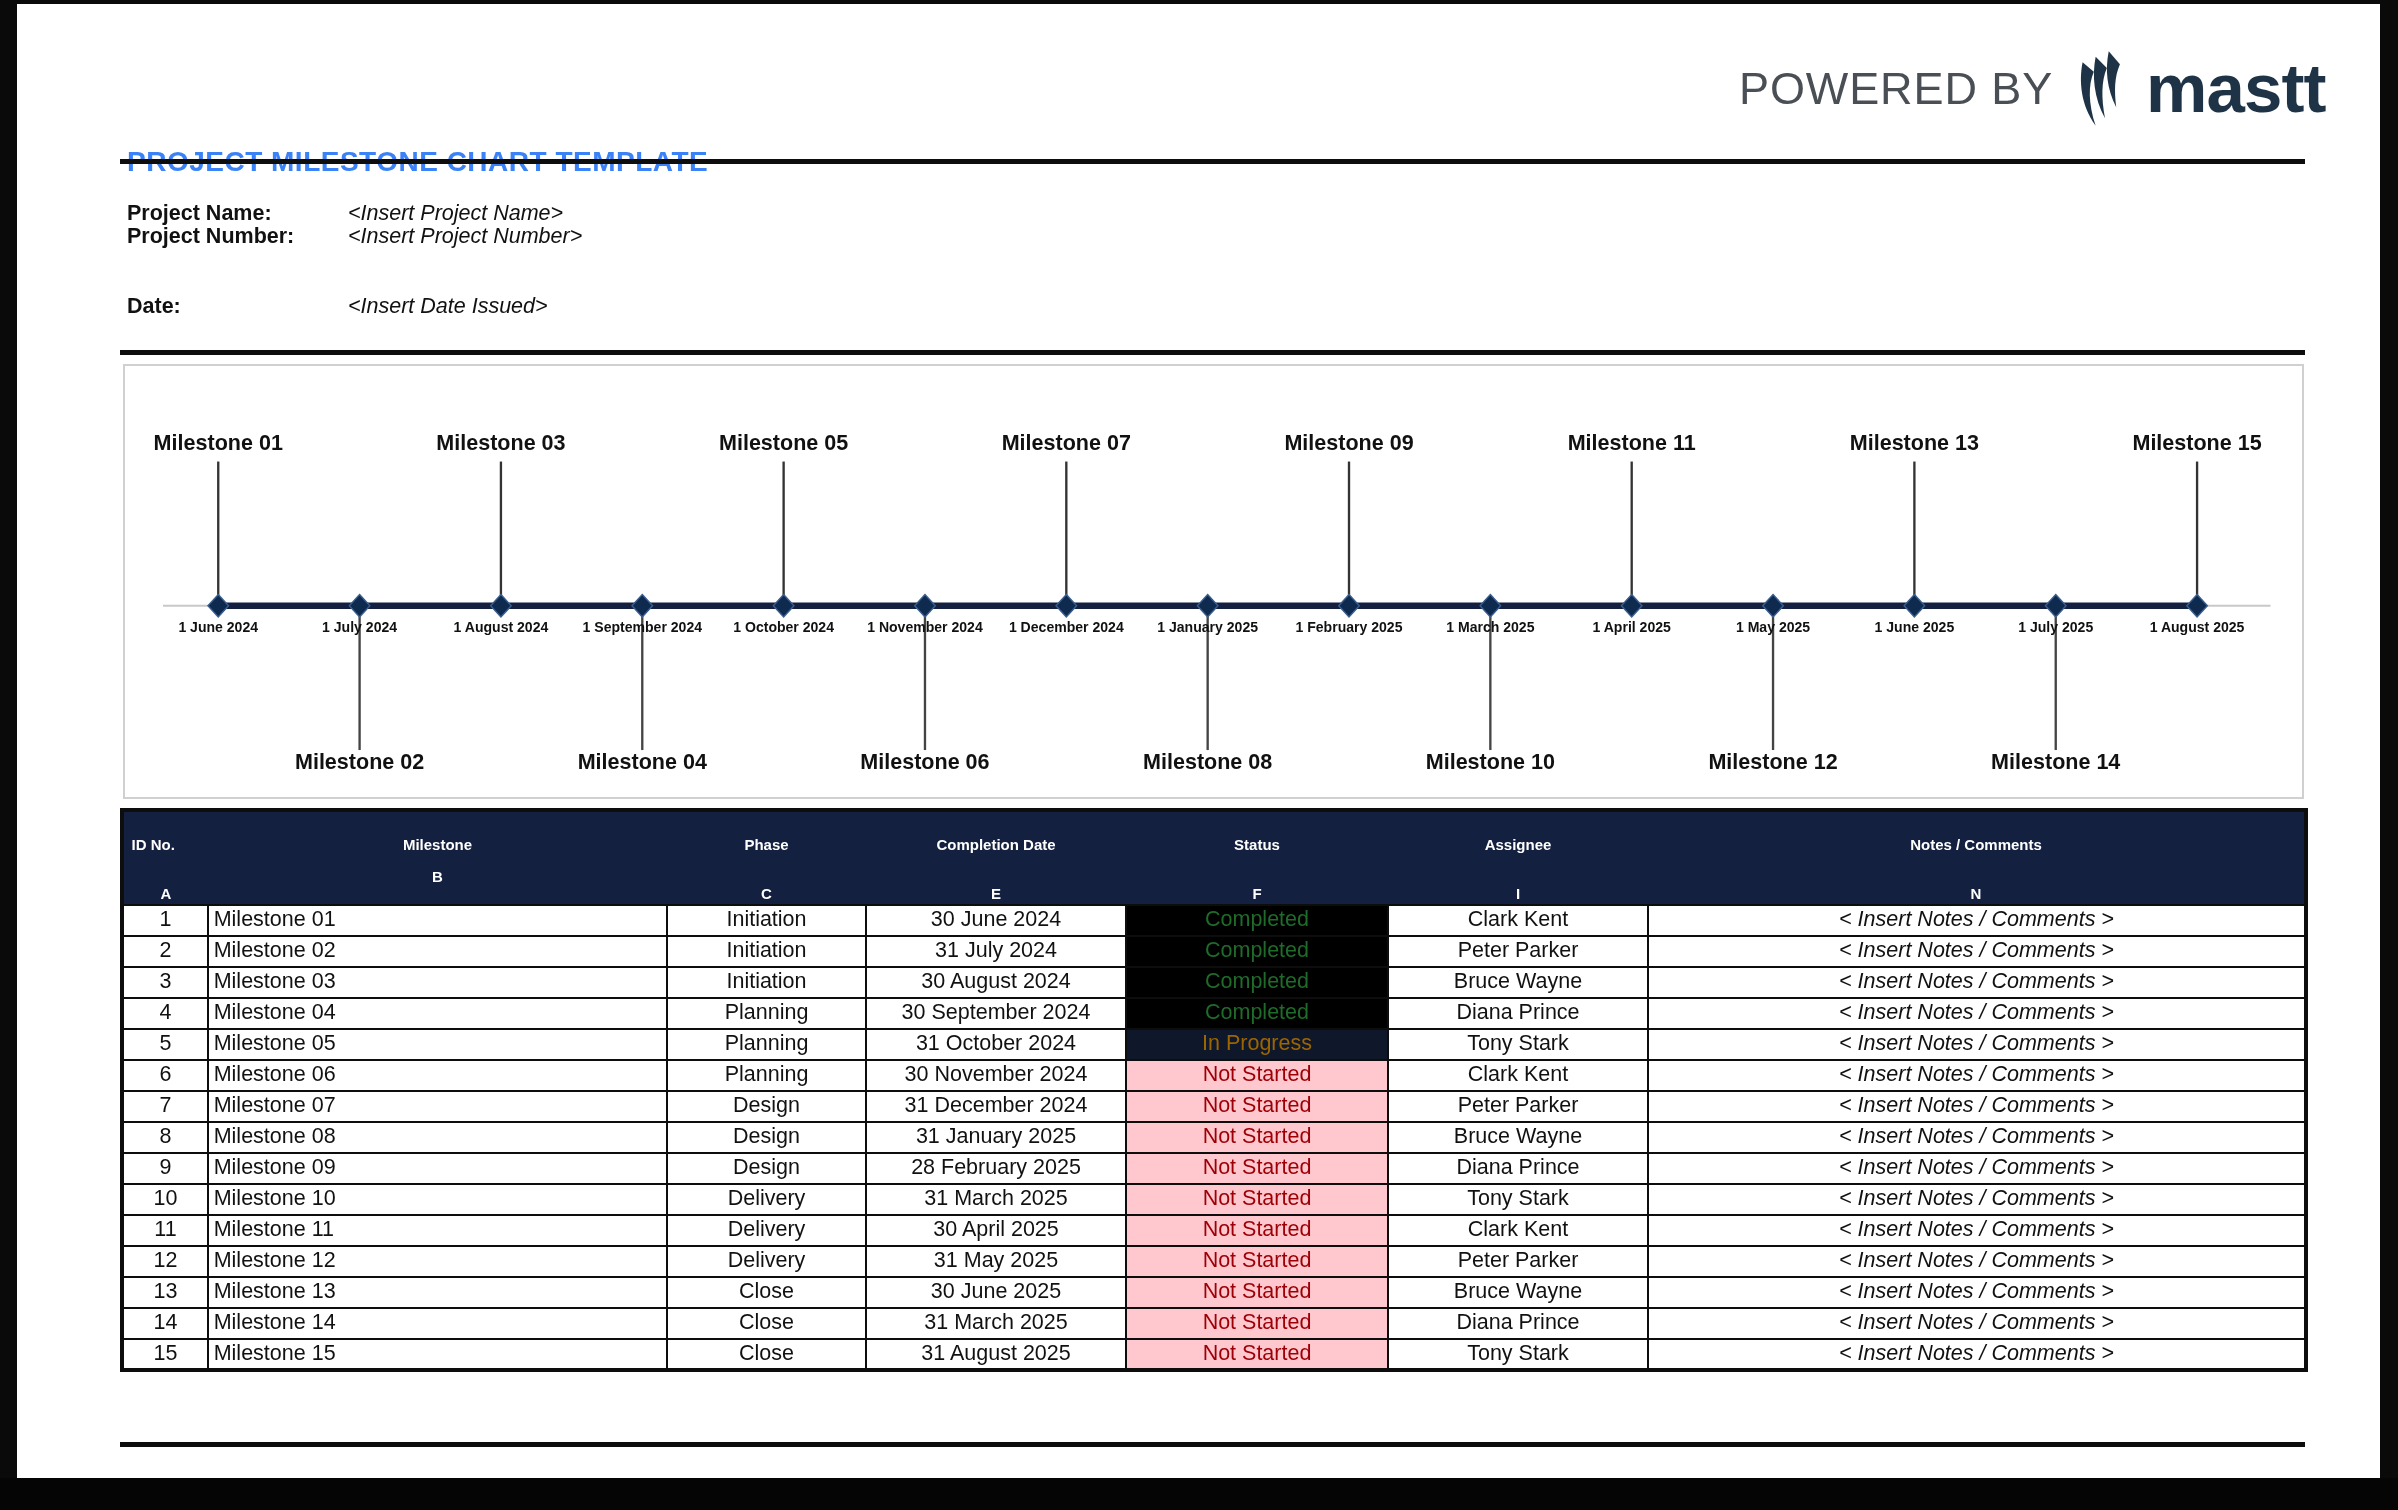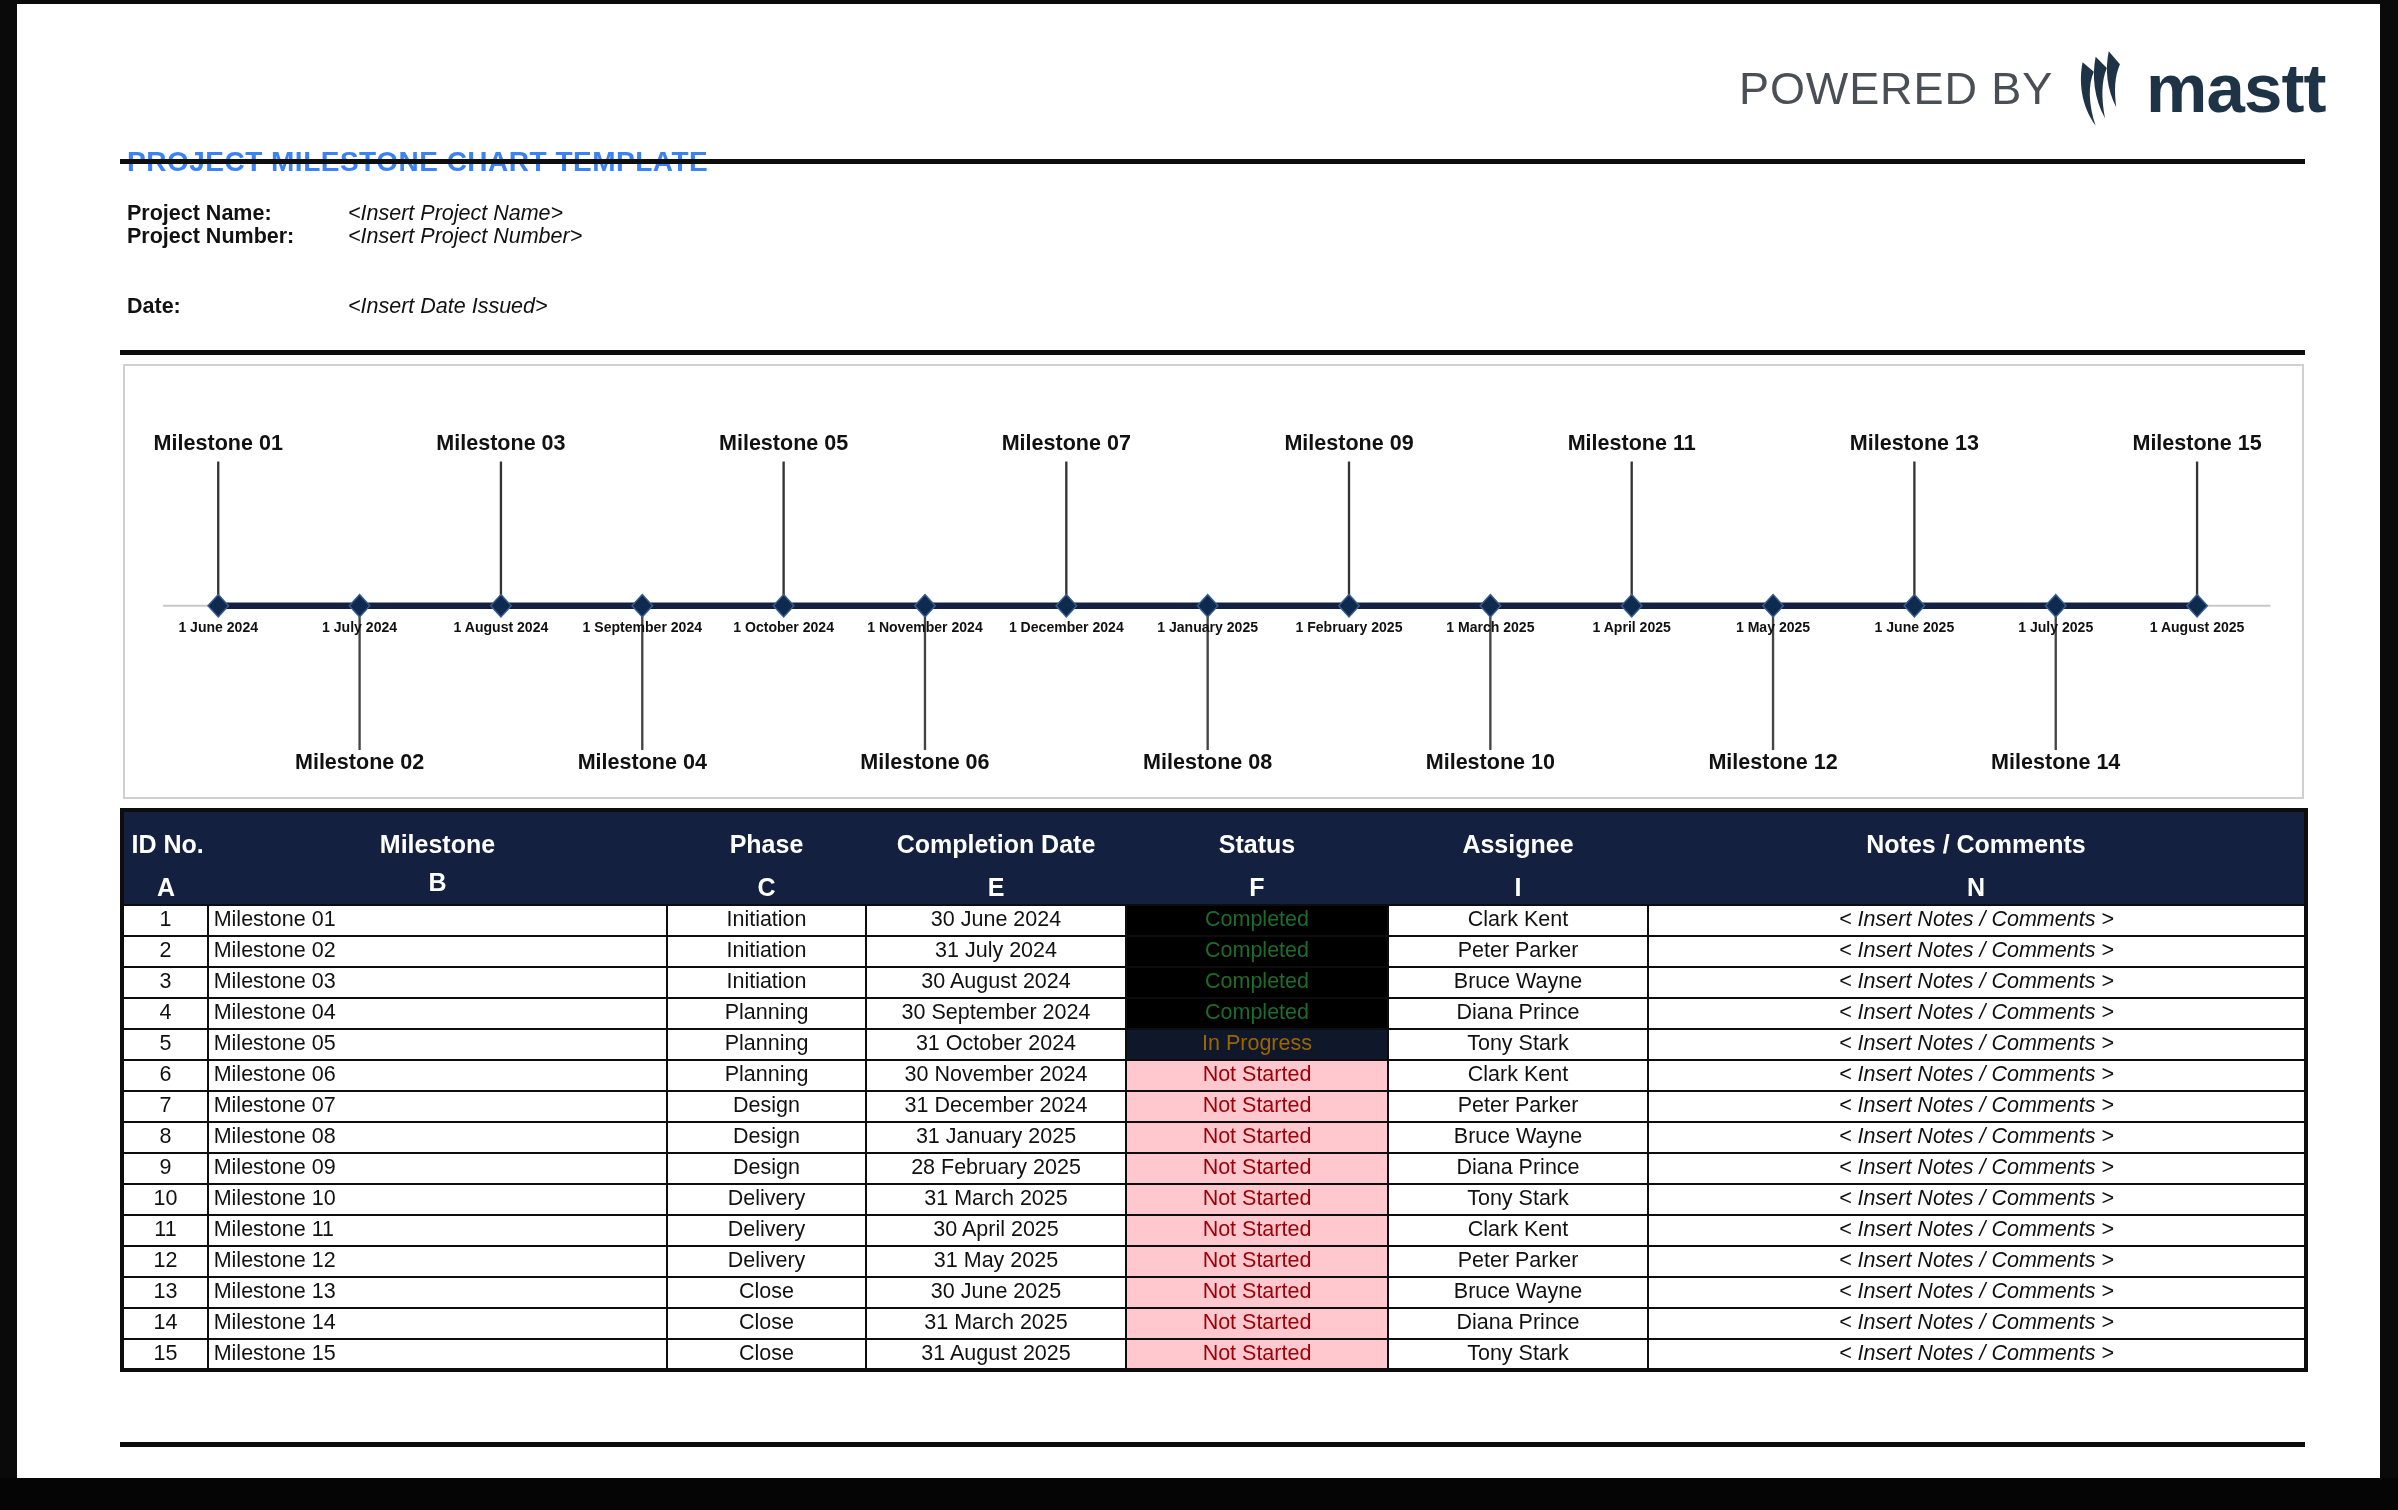--- a/index.html
+++ b/index.html
@@ -32,21 +32,21 @@
   .info-label { width: 221px; font-weight: 700; }
   .info-value { font-style: italic; }
 
   
   .chart { position: absolute; left: 106px; top: 360px; width: 2181px; height: 435px; border: 2.8px solid #d0d0d0; background: #fff; }
   .chart svg { position: absolute; left: 0; top: 0; }
 
   
   .table-wrap { position: absolute; left: 103px; top: 804px; width: 2185px; }
   table { border-collapse: collapse; width: 100%; table-layout: fixed; border: 4.7px solid #0d0d0d; }
-  thead th { background: #13203f; color: #ffffff; font-weight: 700; font-size: 25px; text-align: center; padding: 0; }
+  thead th { background: #13203f; color: #ffffff; font-weight: 700; font-size: 15px; text-align: center; padding: 0; }
   thead tr.h1 th { height: 58px; vertical-align: middle; padding-top: 9.4px; }
   thead tr.h2 th { height: 37px; vertical-align: bottom; padding-bottom: 1.9px; }
   thead th.left { text-align: left; padding-left: 7.5px; }
   tbody td { border: 2.8px solid #0d0d0d; height: 31px; font-size: 21.5px; color: #111; text-align: center; padding: 0 3.7px; line-height: 1; white-space: nowrap; }
   tbody td.mname { text-align: left; padding-left: 4.7px; }
   tbody td.notes { font-style: italic; }
   .st-completed { background: #000000; color: #1f6b2a; }
   .st-progress { background: #0f172a; color: #9c6500; }
   .st-notstarted { background: #ffc7ce; color: #9c0006; margin-left: 48px; }
 </style>

